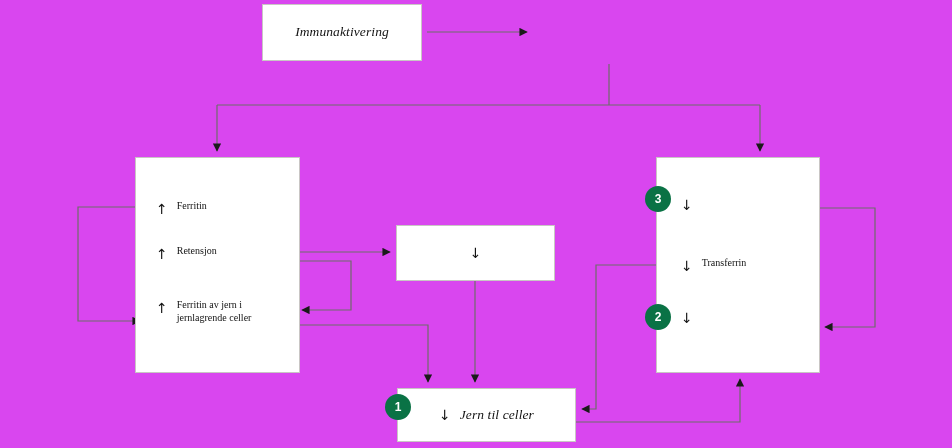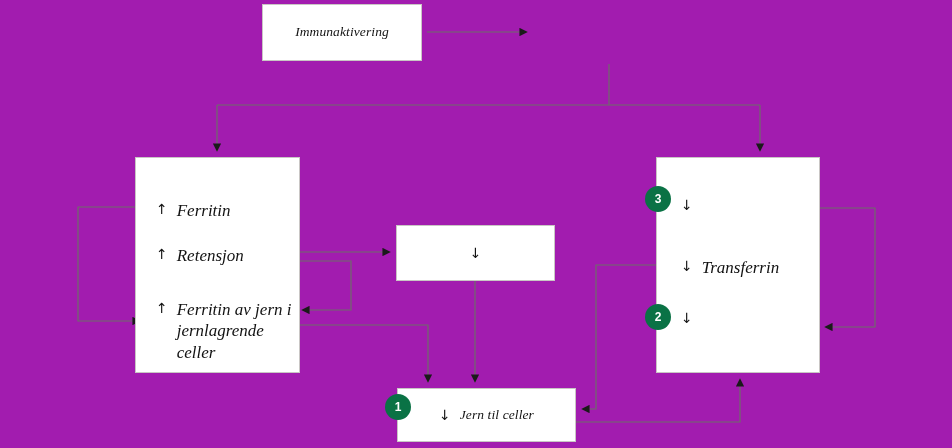--- a/index.html
+++ b/index.html
@@ -10,21 +10,21 @@
     width: 952px;
     height: 448px;
     background: #f2efed;
     font-family: "Liberation Serif", "DejaVu Serif", serif;
     overflow: hidden;
   }
   #canvas {
     position: relative;
     width: 952px;
     height: 448px;
-    background: #a21caf;
+    background: #d946ef;
   }
   svg.connectors {
     position: absolute;
     left: 0;
     top: 0;
     width: 952px;
     height: 448px;
     pointer-events: none;
   }
   .node {
@@ -57,22 +57,21 @@
   }
   .row-arrow {
     font-size: 14px;
     color: #121212;
     line-height: 1.2;
     font-family: "DejaVu Sans", sans-serif;
     flex: 0 0 auto;
     padding-top: 1px;
   }
   .row-text {
-    font-style: italic;
-    font-size: 17px;
+    font-size: 10px;
     color: #121212;
     line-height: 1.25;
     white-space: pre-line;
   }
   .inline-node-label {
     display: flex;
     align-items: center;
     gap: 9px;
   }
   .badge {

